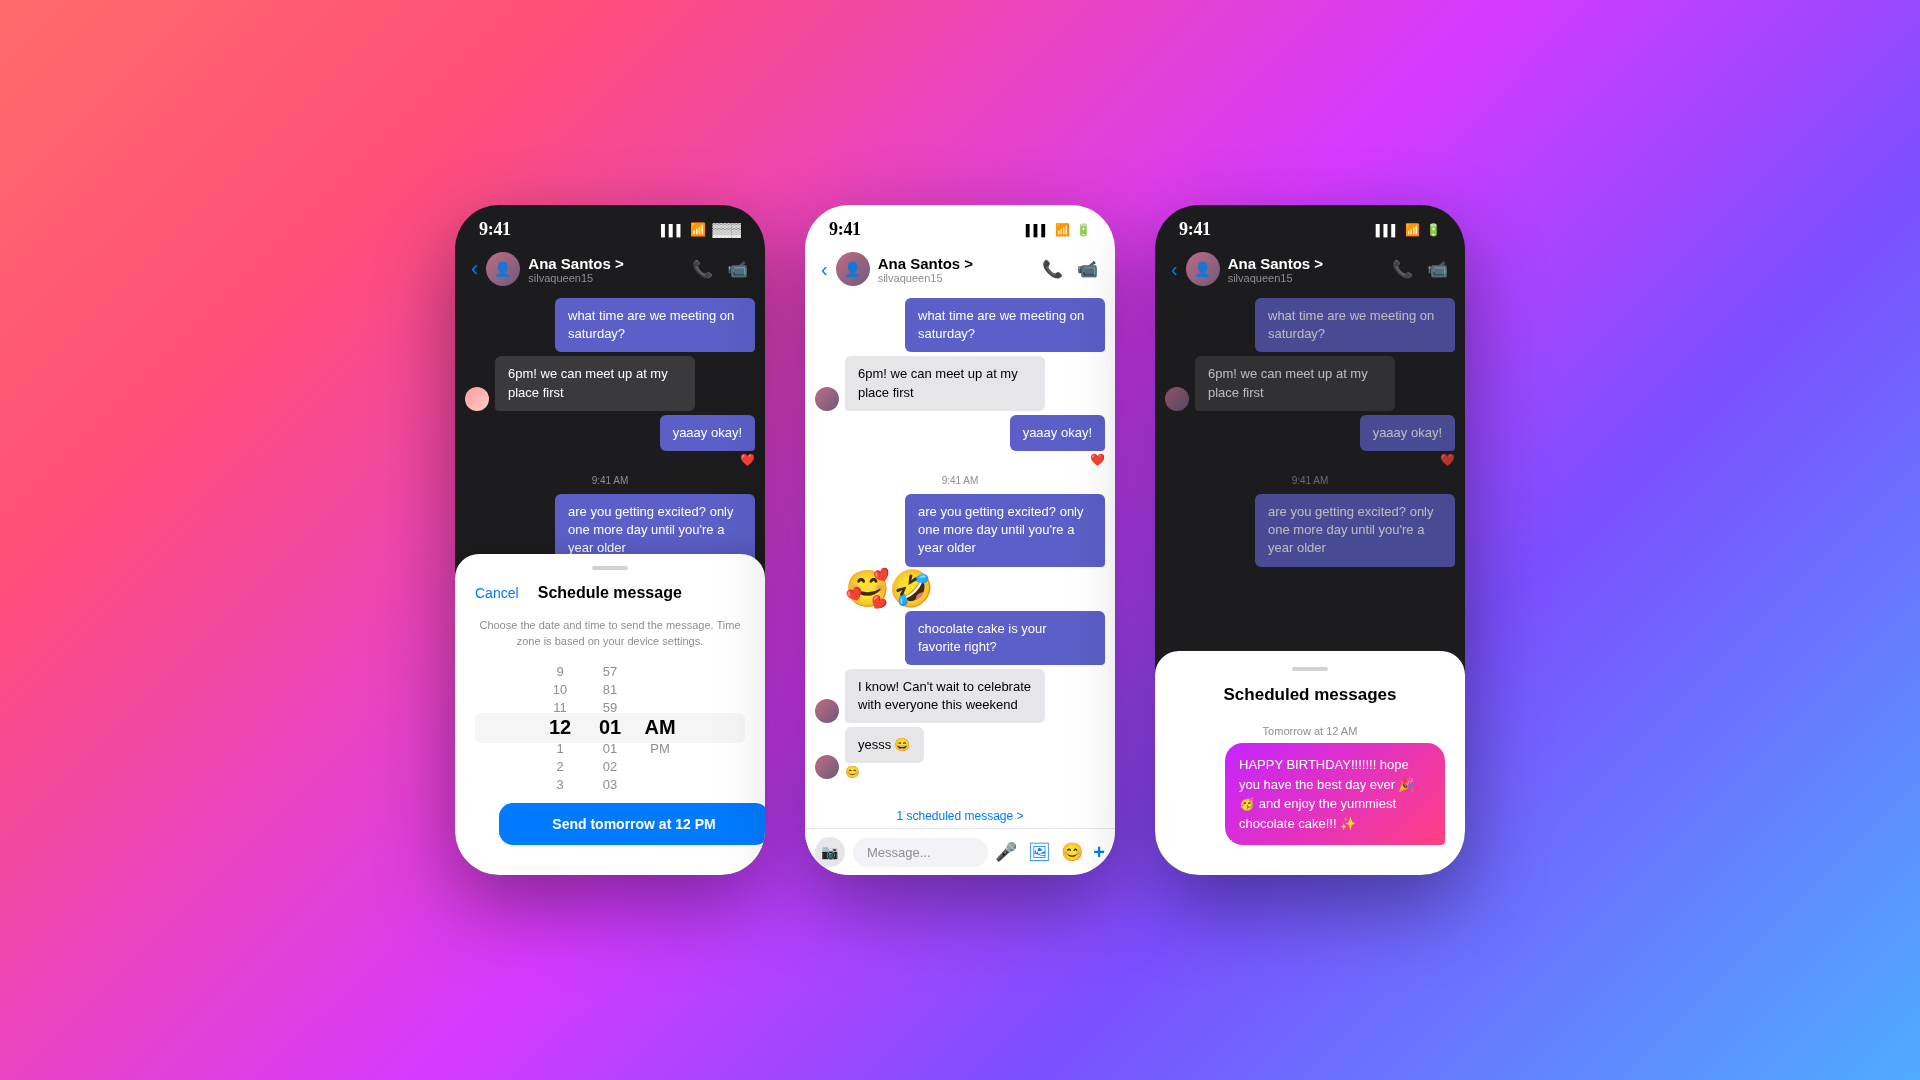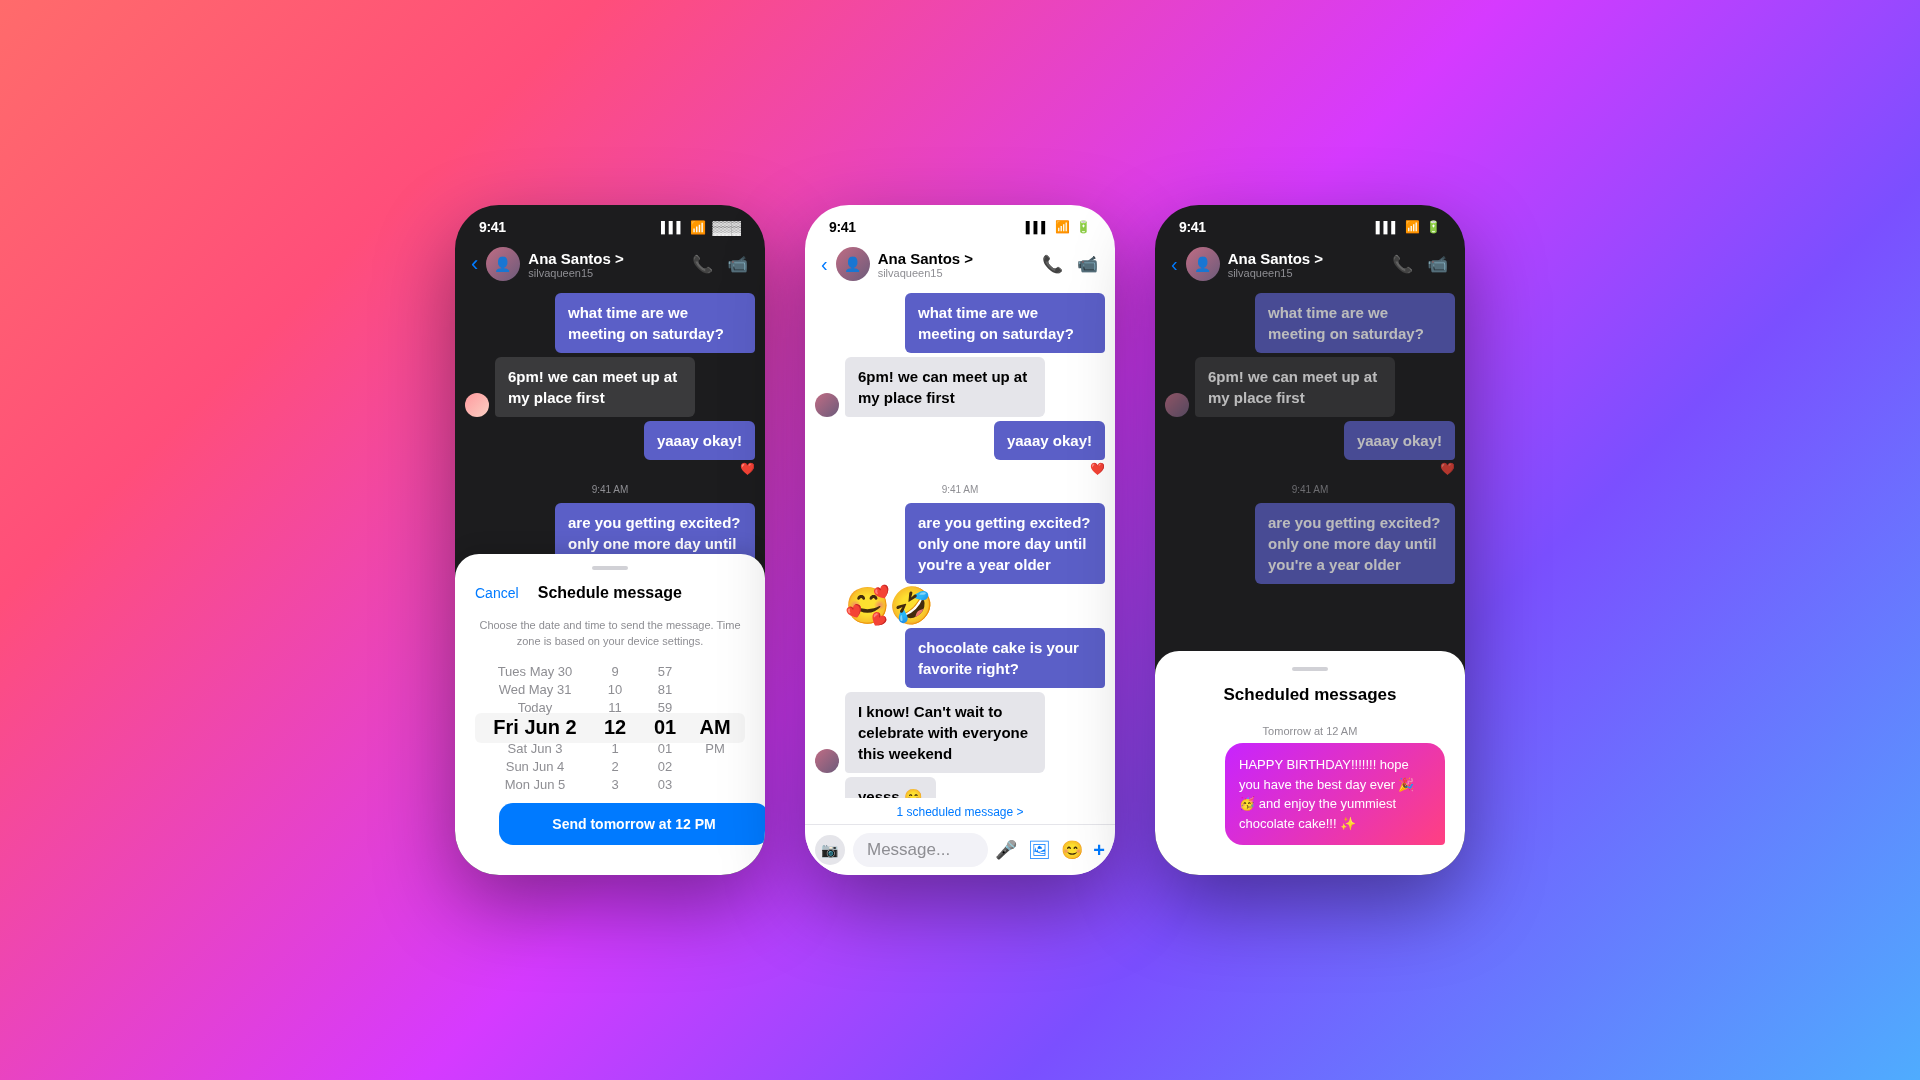--- a/index.html
+++ b/index.html
@@ -34,23 +34,24 @@
     .status-bar {
       display: flex;
       justify-content: space-between;
       align-items: center;
       padding: 14px 24px 8px;
       background: transparent;
     }
     .phone.dark .status-bar { color: #fff; }
     .phone.white-bg .status-bar { color: #000; }
     .status-time {
-      font-size: 14px;
+      font-size: 18px;
       font-weight: 600;
       letter-spacing: -0.3px;
+      font-family: Liberation Serif, serif;
     }
     .status-icons {
       display: flex;
       align-items: center;
       gap: 6px;
       font-size: 12px;
     }
 
     
     .nav-bar {
@@ -115,23 +116,22 @@
       font-size: 10px;
       display: flex;
       align-items: center;
       justify-content: center;
     }
 
     .bubble {
       max-width: 200px;
       padding: 9px 13px;
       border-radius: 6px;
-      font-size: 15px;
+      font-size: 13px;
       line-height: 1.4;
-      font-weight: bold;
     }
     .bubble.sent {
       background: #5b5fc7;
       color: #fff;
       border-bottom-right-radius: 4px;
     }
     .bubble.received {
       background: #e5e5ea;
       color: #000;
       border-bottom-left-radius: 4px;
@@ -277,21 +277,21 @@
       align-items: center;
       justify-content: center;
       font-size: 14px;
       color: #007aff;
     }
     .input-field {
       flex: 1;
       background: #f2f2f7;
       border-radius: 18px;
       padding: 7px 14px;
-      font-size: 17px;
+      font-size: 13px;
       color: #8e8e93;
     }
     .input-icons {
       display: flex;
       gap: 10px;
       font-size: 18px;
       color: #007aff;
     }
 
     
@@ -408,29 +408,20 @@
         <span class="sheet-cancel">Cancel</span>
         <span class="sheet-title">Schedule message</span>
         <span style="width:44px;"></span>
       </div>
       <div class="sheet-desc">Choose the date and time to send the message. Time zone is based on your device settings.</div>
 
       
       <div class="picker-container">
         <div class="picker-highlight"></div>
 
-        <div class="picker-column" style="width:110px;">
-          <div class="picker-item">Tues May 30</div>
-          <div class="picker-item">Wed May 31</div>
-          <div class="picker-item">Today</div>
-          <div class="picker-item selected">Fri Jun 2</div>
-          <div class="picker-item">Sat Jun 3</div>
-          <div class="picker-item">Sun Jun 4</div>
-          <div class="picker-item">Mon Jun 5</div>
-        </div>
 
         <div class="picker-column picker-col-narrow">
           <div class="picker-item">9</div>
           <div class="picker-item">10</div>
           <div class="picker-item">11</div>
           <div class="picker-item selected">12</div>
           <div class="picker-item">1</div>
           <div class="picker-item">2</div>
           <div class="picker-item">3</div>
         </div>

